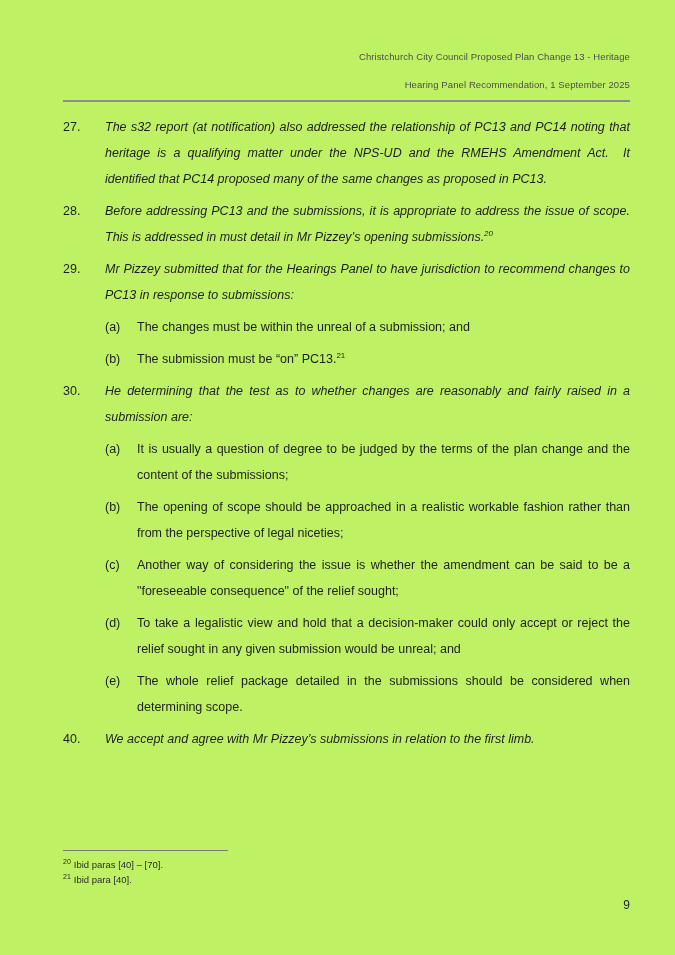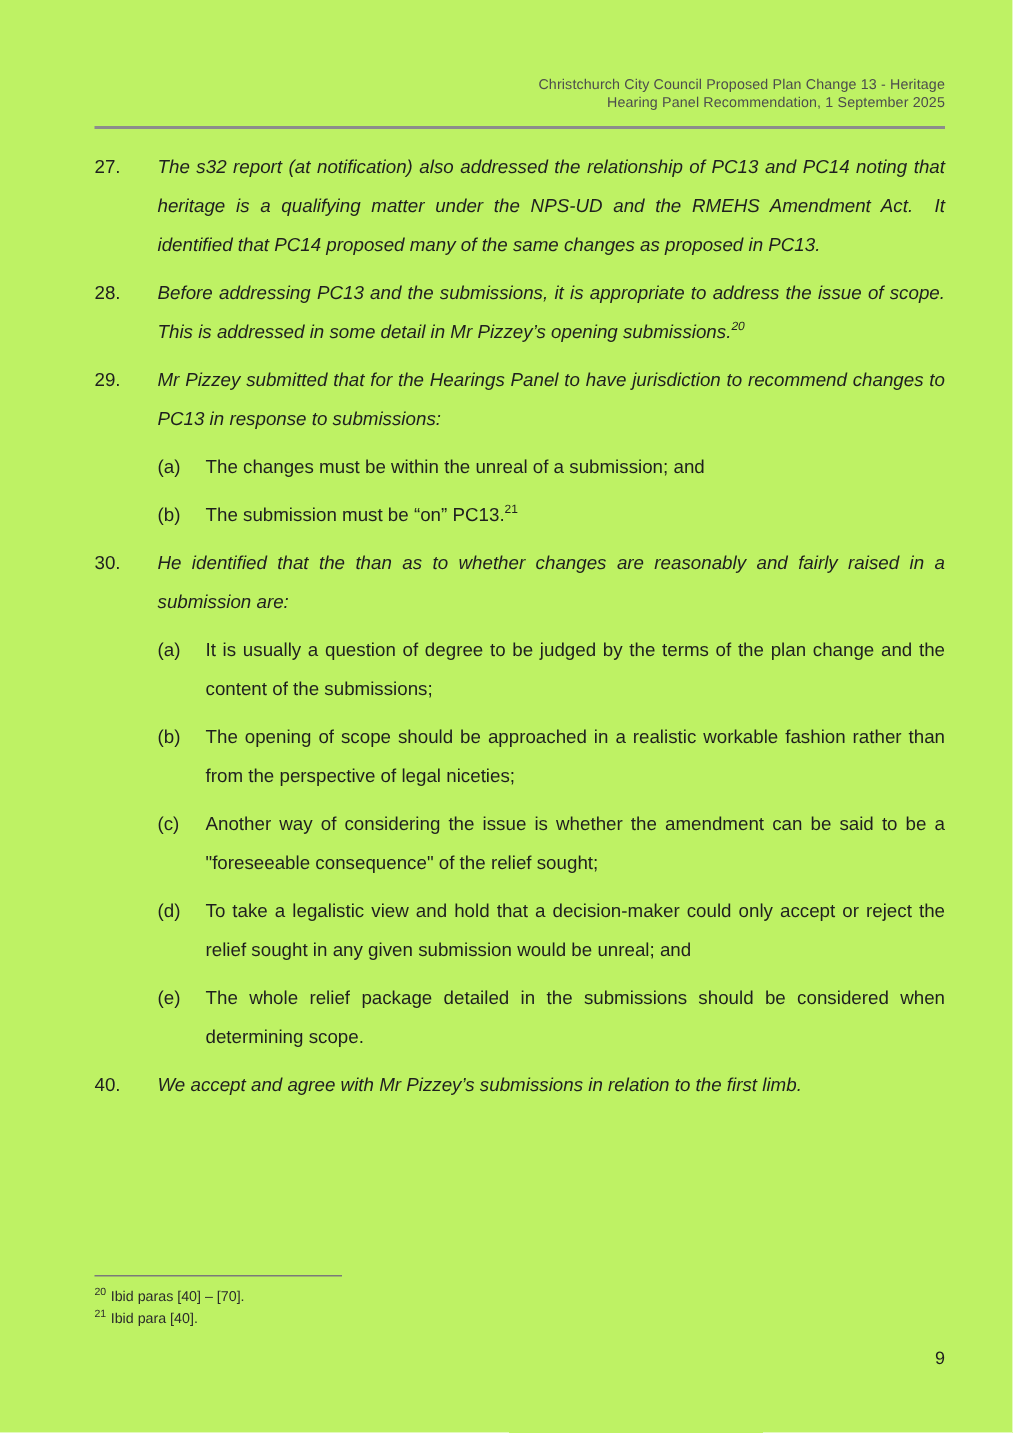--- a/index.html
+++ b/index.html
@@ -15,21 +15,21 @@
   }
   
   .header {
     margin: 51px 45px 0 63px;
     text-align: right;
     font-size: 9.5px;
     color: #4d4d4d;
     letter-spacing: 0.1px;
   }
   .header .hline { line-height: 12px; }
-  .header .hline + .hline { }
+  .header .hline + .hline { margin-top: 16px; }
   .header-rule {
     margin: 9px 45px 0 63px;
     border: none;
     border-top: 2px solid #8c8c8c;
     height: 0;
   }
   
   .content {
     margin: 12px 45px 0 63px;
     font-size: 12.5px;
@@ -104,39 +104,39 @@
   <div class="content">
 
     <div class="para">
       <span class="num">27.</span>
       <span class="ptext">The s32 report (at notification) also addressed the relationship of PC13 and PC14 noting that heritage is a qualifying matter under the NPS-UD and the RMEHS Amendment Act.&nbsp; It identified that PC14 proposed many of the same changes as proposed in PC13.</span>
     </div>
 
 
     <div class="para">
       <span class="num">28.</span>
-      <span class="ptext"><span>Before addressing PC13 and the submissions, it is appropriate to address the issue of scope. This is addressed in some detail in Mr Pizzey’s opening submissions.</span><sup class="fn-ref">20</sup></span>
+      <span class="ptext"><span>Before addressing PC13 and the submissions, it is appropriate to address the issue of scope. This is addressed in must detail in Mr Pizzey’s opening submissions.</span><sup class="fn-ref">20</sup></span>
     </div>
 
     <div class="para">
       <span class="num">29.</span>
       <span class="ptext">Mr Pizzey submitted that for the Hearings Panel to have jurisdiction to recommend changes to PC13 in response to submissions:</span>
     </div>
     <div class="subitem">
       <span class="marker">(a)</span>
       <span class="itext">The changes must be within the unreal of a submission; and</span>
     </div>
     <div class="subitem">
       <span class="marker">(b)</span>
       <span class="itext"><span>The submission must be “on” PC13.</span><sup class="fn-ref">21</sup></span>
     </div>
 
     <div class="para">
       <span class="num">30.</span>
-      <span class="ptext">He identified that the than as to whether changes are reasonably and fairly raised in a submission are:</span>
+      <span class="ptext">He determining that the test as to whether changes are reasonably and fairly raised in a submission are:</span>
     </div>
     <div class="subitem">
       <span class="marker">(a)</span>
       <span class="itext">It is usually a question of degree to be judged by the terms of the plan change and the content of the submissions;</span>
     </div>
     <div class="subitem">
       <span class="marker">(b)</span>
       <span class="itext">The opening of scope should be approached in a realistic workable fashion rather than from the perspective of legal niceties;</span>
     </div>
     <div class="subitem">

